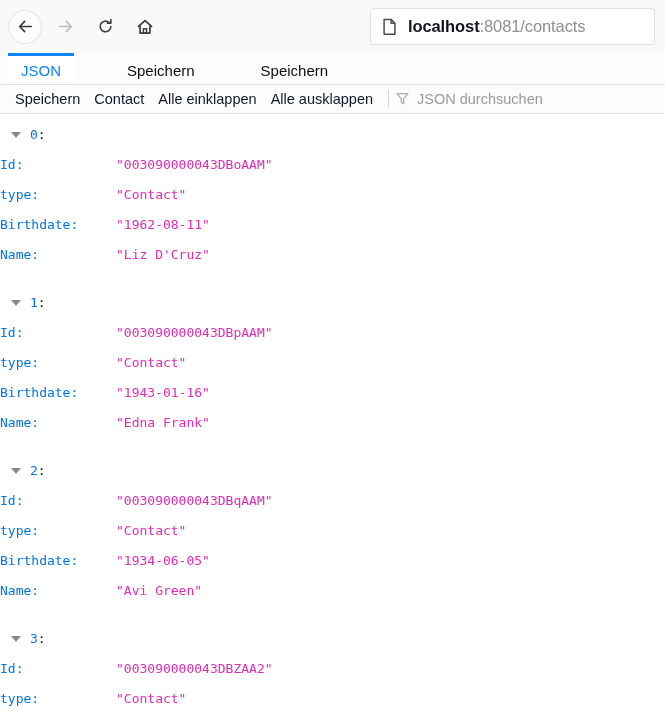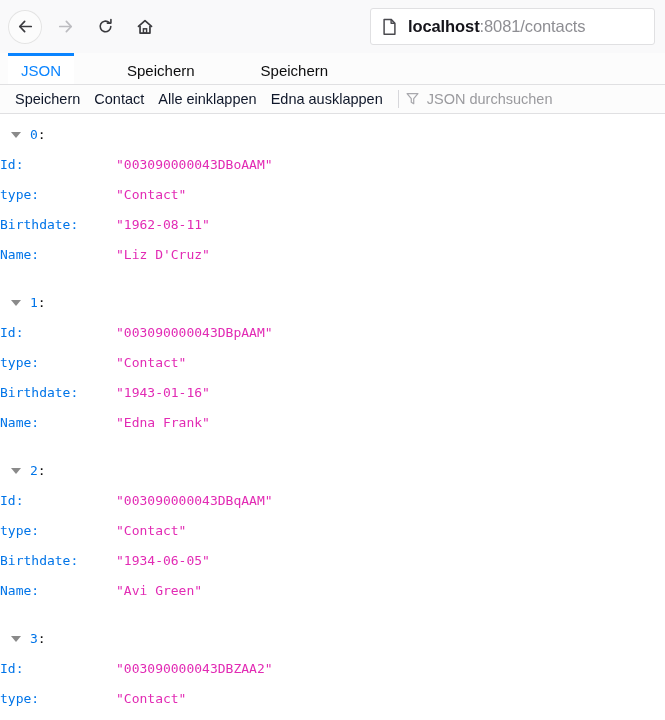--- a/index.html
+++ b/index.html
@@ -237,21 +237,21 @@
     <div class="tabbar">
       <div class="tab active">JSON</div>
       <div class="tab">Speichern</div>
       <div class="tab">Speichern</div>
     </div>
 
     <div class="toolbar">
       <div class="tb-btn">Speichern</div>
       <div class="tb-btn">Contact</div>
       <div class="tb-btn">Alle einklappen</div>
-      <div class="tb-btn">Edna ausklappen</div>
+      <div class="tb-btn">Alle ausklappen</div>
       <div class="tb-sep"></div>
       <div class="tb-filter">
         <span class="filter-icon">
           <svg width="15" height="15" viewBox="0 0 16 16">
             <path d="M2.2 2.8 L13.8 2.8 L9.3 8.2 L9.3 13.6 L6.7 11.9 L6.7 8.2 Z" fill="none" stroke="#a8a8ad" stroke-width="1.3" stroke-linejoin="round"></path>
           </svg>
         </span>
         <input class="filter-input" type="text" placeholder="JSON durchsuchen" style="">
       </div>
     </div>

